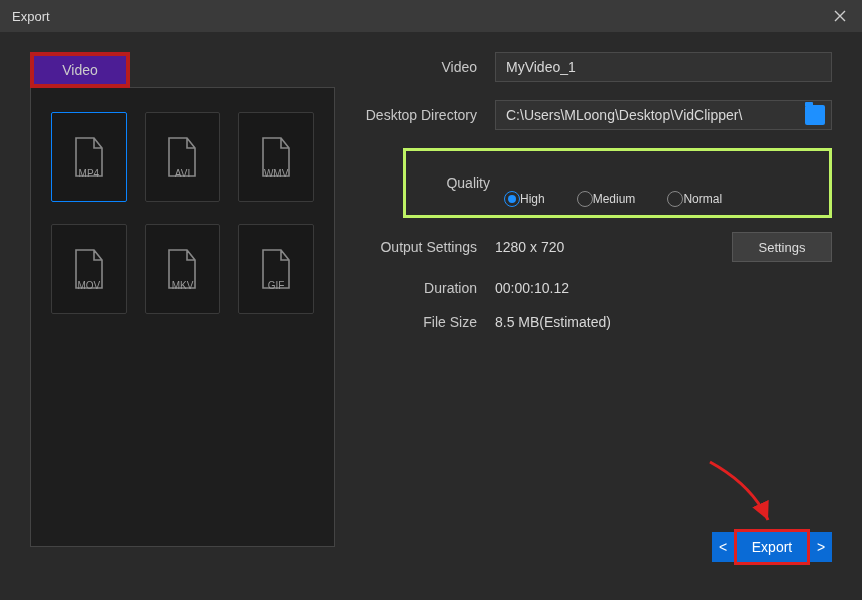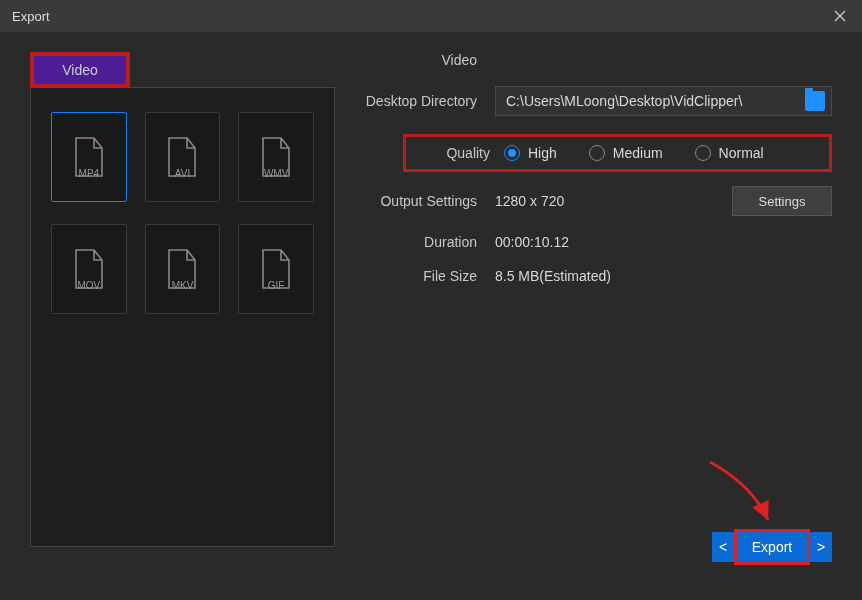--- a/index.html
+++ b/index.html
@@ -87,28 +87,28 @@
   .dirfield { position:relative; }
   .folder-icon {
     position:absolute; right:6px; top:4px; width:20px; height:20px;
     background:#1e90ff; border-radius:2px;
   }
   .folder-icon::before{
     content:""; position:absolute; top:-3px; left:0; width:8px; height:4px;
     background:#1e90ff; border-radius:1px 1px 0 0;
   }
   .quality-row {
-    border: 3px solid #b91c1c;
+    border: 3px solid #bef264;
     padding: 8px 2px 8px 10px;
     margin: 0 0 14px 48px;
     display:flex; align-items:center;
   }
   .quality-row .lbl2 { width:74px; text-align:right; font-size:14px; color:#c8c8c8; }
   .quality-row .opts { display:flex; gap:32px; padding-left:14px; }
-  .radio { display:flex; align-items:center; gap:8px; font-size:14px; color:#d8d8d8; cursor:pointer; }
+  .radio { display:flex; align-items:center; gap:0; font-size:12px; color:#d8d8d8; cursor:pointer;margin-top:32px; }
   .radio .circ {
     width:16px; height:16px; border:1.5px solid #888; border-radius:50%;
     display:flex; align-items:center; justify-content:center;
   }
   .radio.selected .circ { border-color:#1e90ff; }
   .radio.selected .circ::after{
     content:""; width:8px; height:8px; background:#1e90ff; border-radius:50%;
   }
   .settings-btn {
     width:100px; height:30px; background:#3f3f3f; border:1px solid #555;
@@ -184,20 +184,23 @@
             <path d="M4 2 H22 L30 12 V40 H4 Z M22 2 V12 H30"></path>
           </svg>
         <span class="label">GIF</span>
       </div>
     </div>
   </div>
 
   <div class="right-pane">
     <div class="row">
       <div class="lbl">Video</div>
+      <div class="textfield">
+        <span>MyVideo_1</span>
+      </div>
     </div>
     <div class="row">
       <div class="lbl">Desktop Directory</div>
       <div class="textfield dirfield">
         <span>C:\Users\MLoong\Desktop\VidClipper\</span>
         <div class="folder-icon"></div>
       </div>
     </div>
 
     <div class="quality-row">

